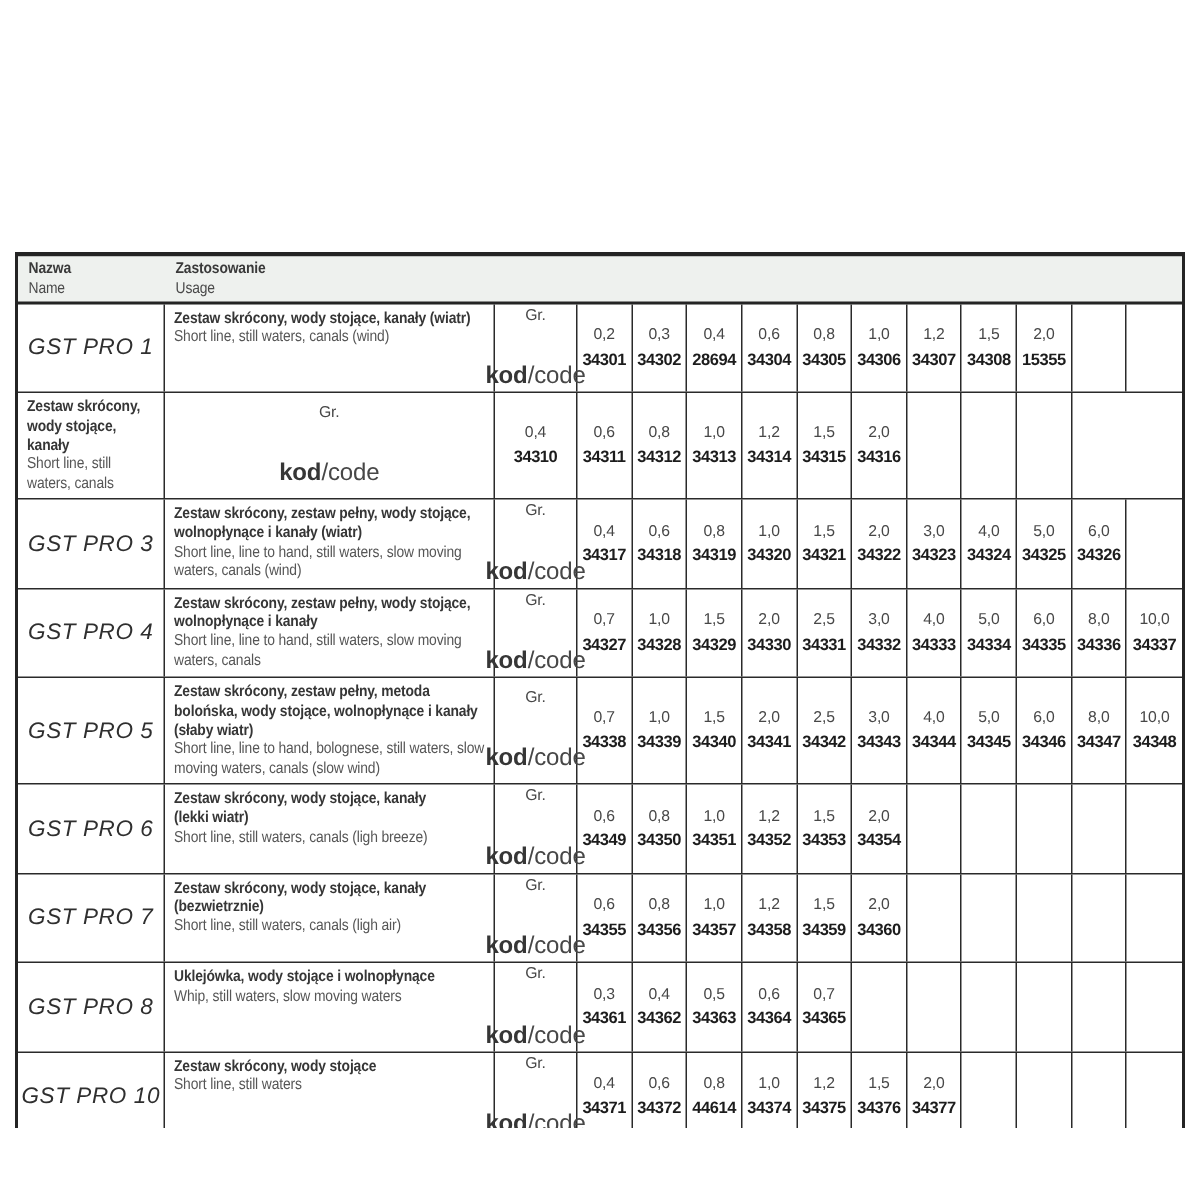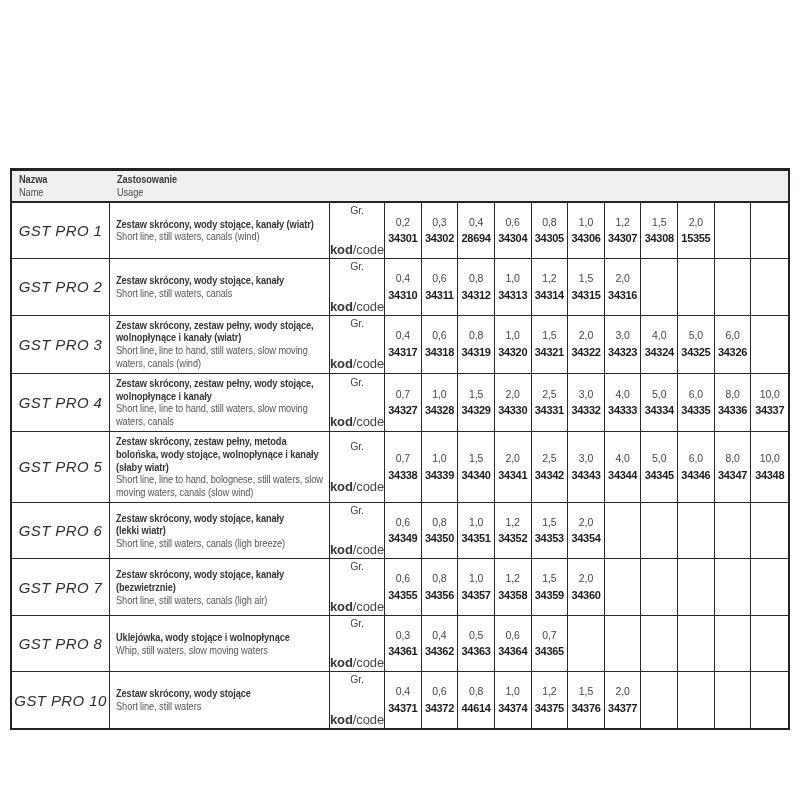--- a/index.html
+++ b/index.html
@@ -31,31 +31,31 @@
 
   .r1{min-height:44px}.r2{min-height:44px}.r3{min-height:55px}.r4{min-height:55px}
   .r5{min-height:61px}.r6{min-height:56px}.r7{min-height:56px}.r8{min-height:54px}.r9{min-height:51px}
 
   .name-cell {
     display:flex; align-items:center; justify-content:center;
     font-family:Liberation Sans, sans-serif; font-style:italic;
     font-size:15px; color:#2f2f2f; letter-spacing:0.4px;
   }
 
-  .usage-cell { display:flex; flex-direction:column; justify-content:center; padding:3px 6px; overflow:hidden; }
+  .usage-cell { display:flex; flex-direction:column; padding:3px 6px; overflow:hidden; }
   .cond { transform:scaleX(0.88); transform-origin:0 50%; width:113.6%; }
   .usage-pl { font-weight:bold; font-size:10.5px; color:#363636; line-height:1.22; white-space:pre-line; }
   .usage-en { font-size:10.5px; color:#565656; line-height:1.22; }
 
   .grlabel-cell, .data-cell {
     display:flex; flex-direction:column; justify-content:center; align-items:center;
     gap:6px; text-align:center; padding:2px 1px;
   }
   .gr-line, .gr-val { font-size:10.5px; color:#474747; line-height:1; }
-  .kod-line { font-size:13px; color:#474747; line-height:1; white-space:nowrap;margin-top:22px; }
+  .kod-line { font-size:16px; color:#474747; line-height:1; white-space:nowrap;margin-top:22px; }
   .kod-b { font-weight:bold; color:#363636; }
   .code-val { font-weight:bold; font-size:11px; color:#1c1c1c; line-height:1; letter-spacing:-0.3px; }
 </style>
 </head>
 <body>
 
 <div class="page">
   <div class="catalog-table">
 
     <div class="row header-row">
@@ -119,21 +119,20 @@
             <div class="code-val">34308</div>
           </div>
           <div class="cell data-cell">
             <div class="gr-val">2,0</div>
             <div class="code-val">15355</div>
           </div>
           <div class="cell data-cell"></div>
           <div class="cell data-cell"></div>
         </div>
         <div class="row body-row r2">
-          <div class="cell name-cell">GST PRO 2</div>
           <div class="cell usage-cell">
             <div class="cond">
               <div class="usage-pl">Zestaw skrócony, wody stojące, kanały</div>
               <div class="usage-en">Short line, still waters, canals</div>
             </div>
           </div>
           <div class="cell grlabel-cell">
             <div class="gr-line">Gr.</div>
             <div class="kod-line"><span class="kod-b">kod</span><span>/code</span></div>
           </div>

